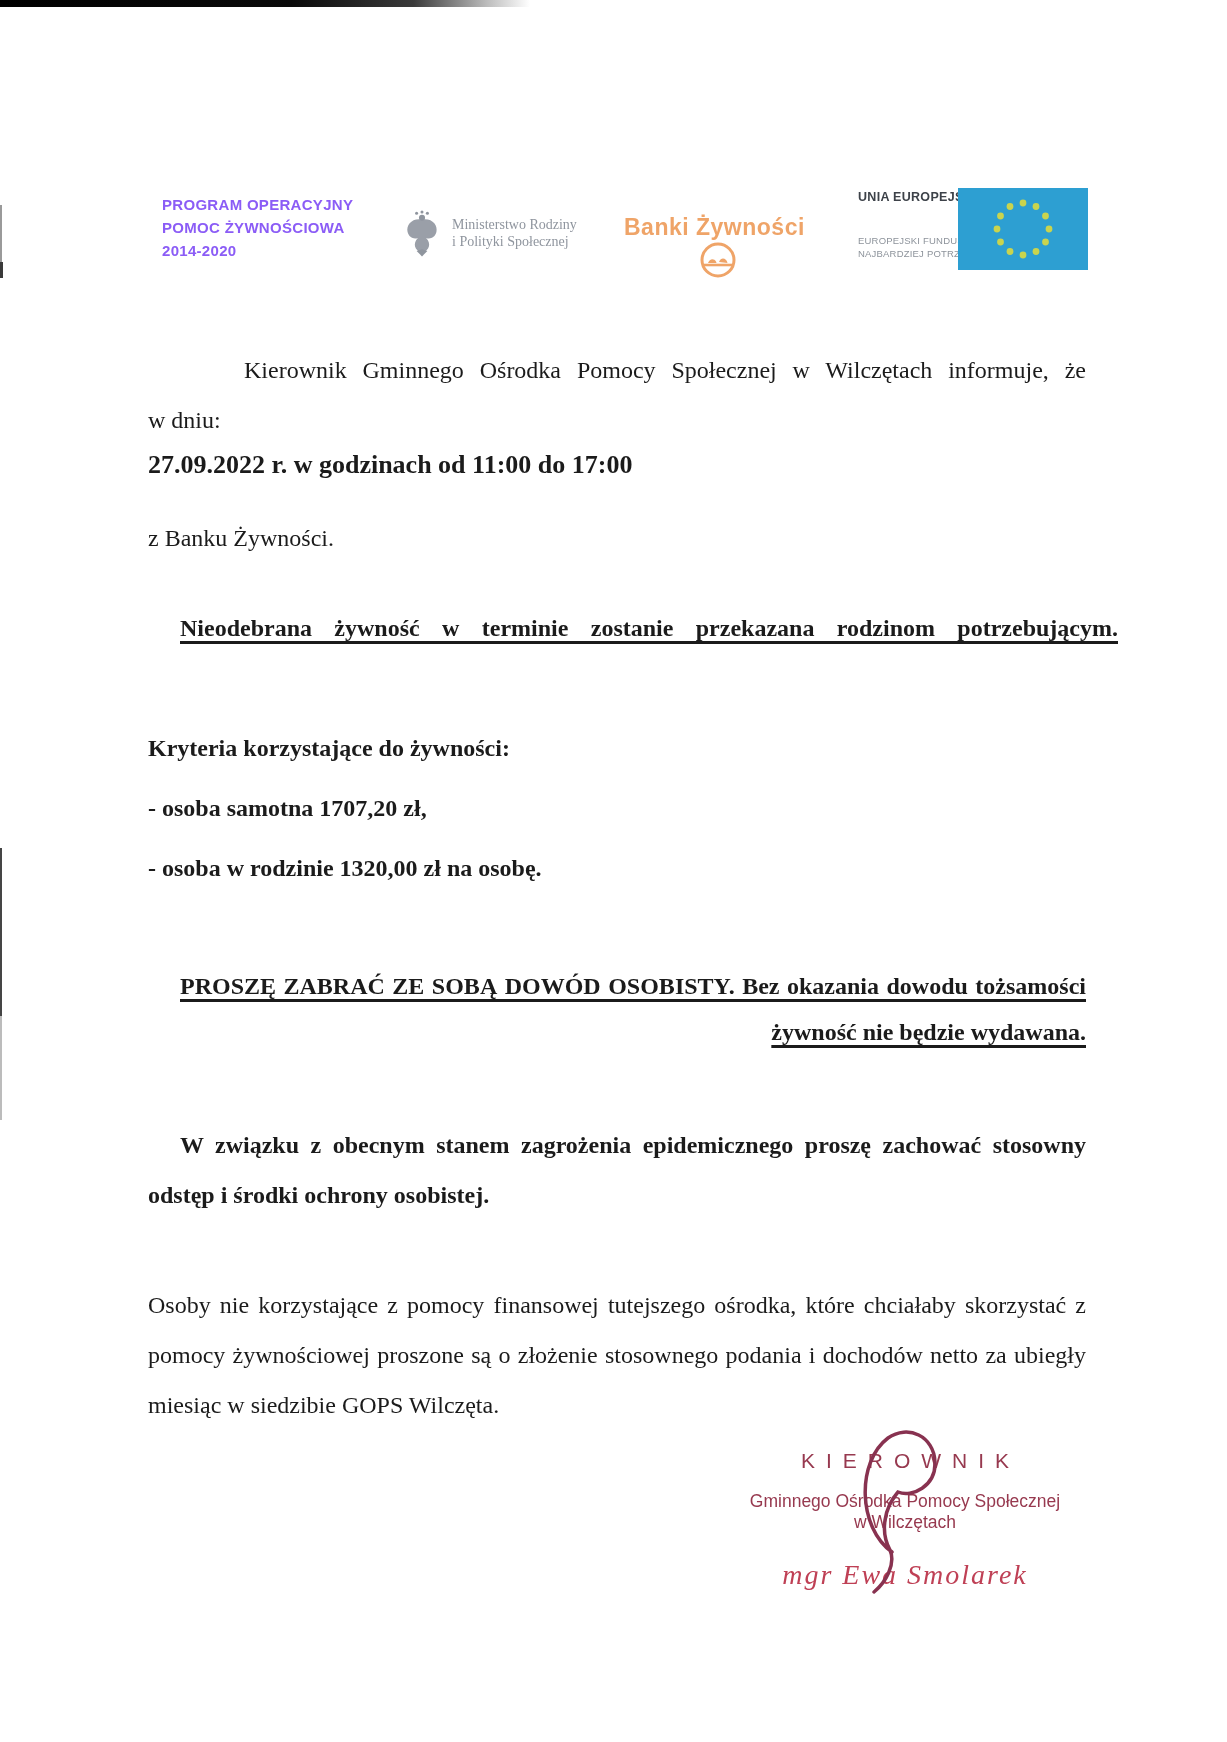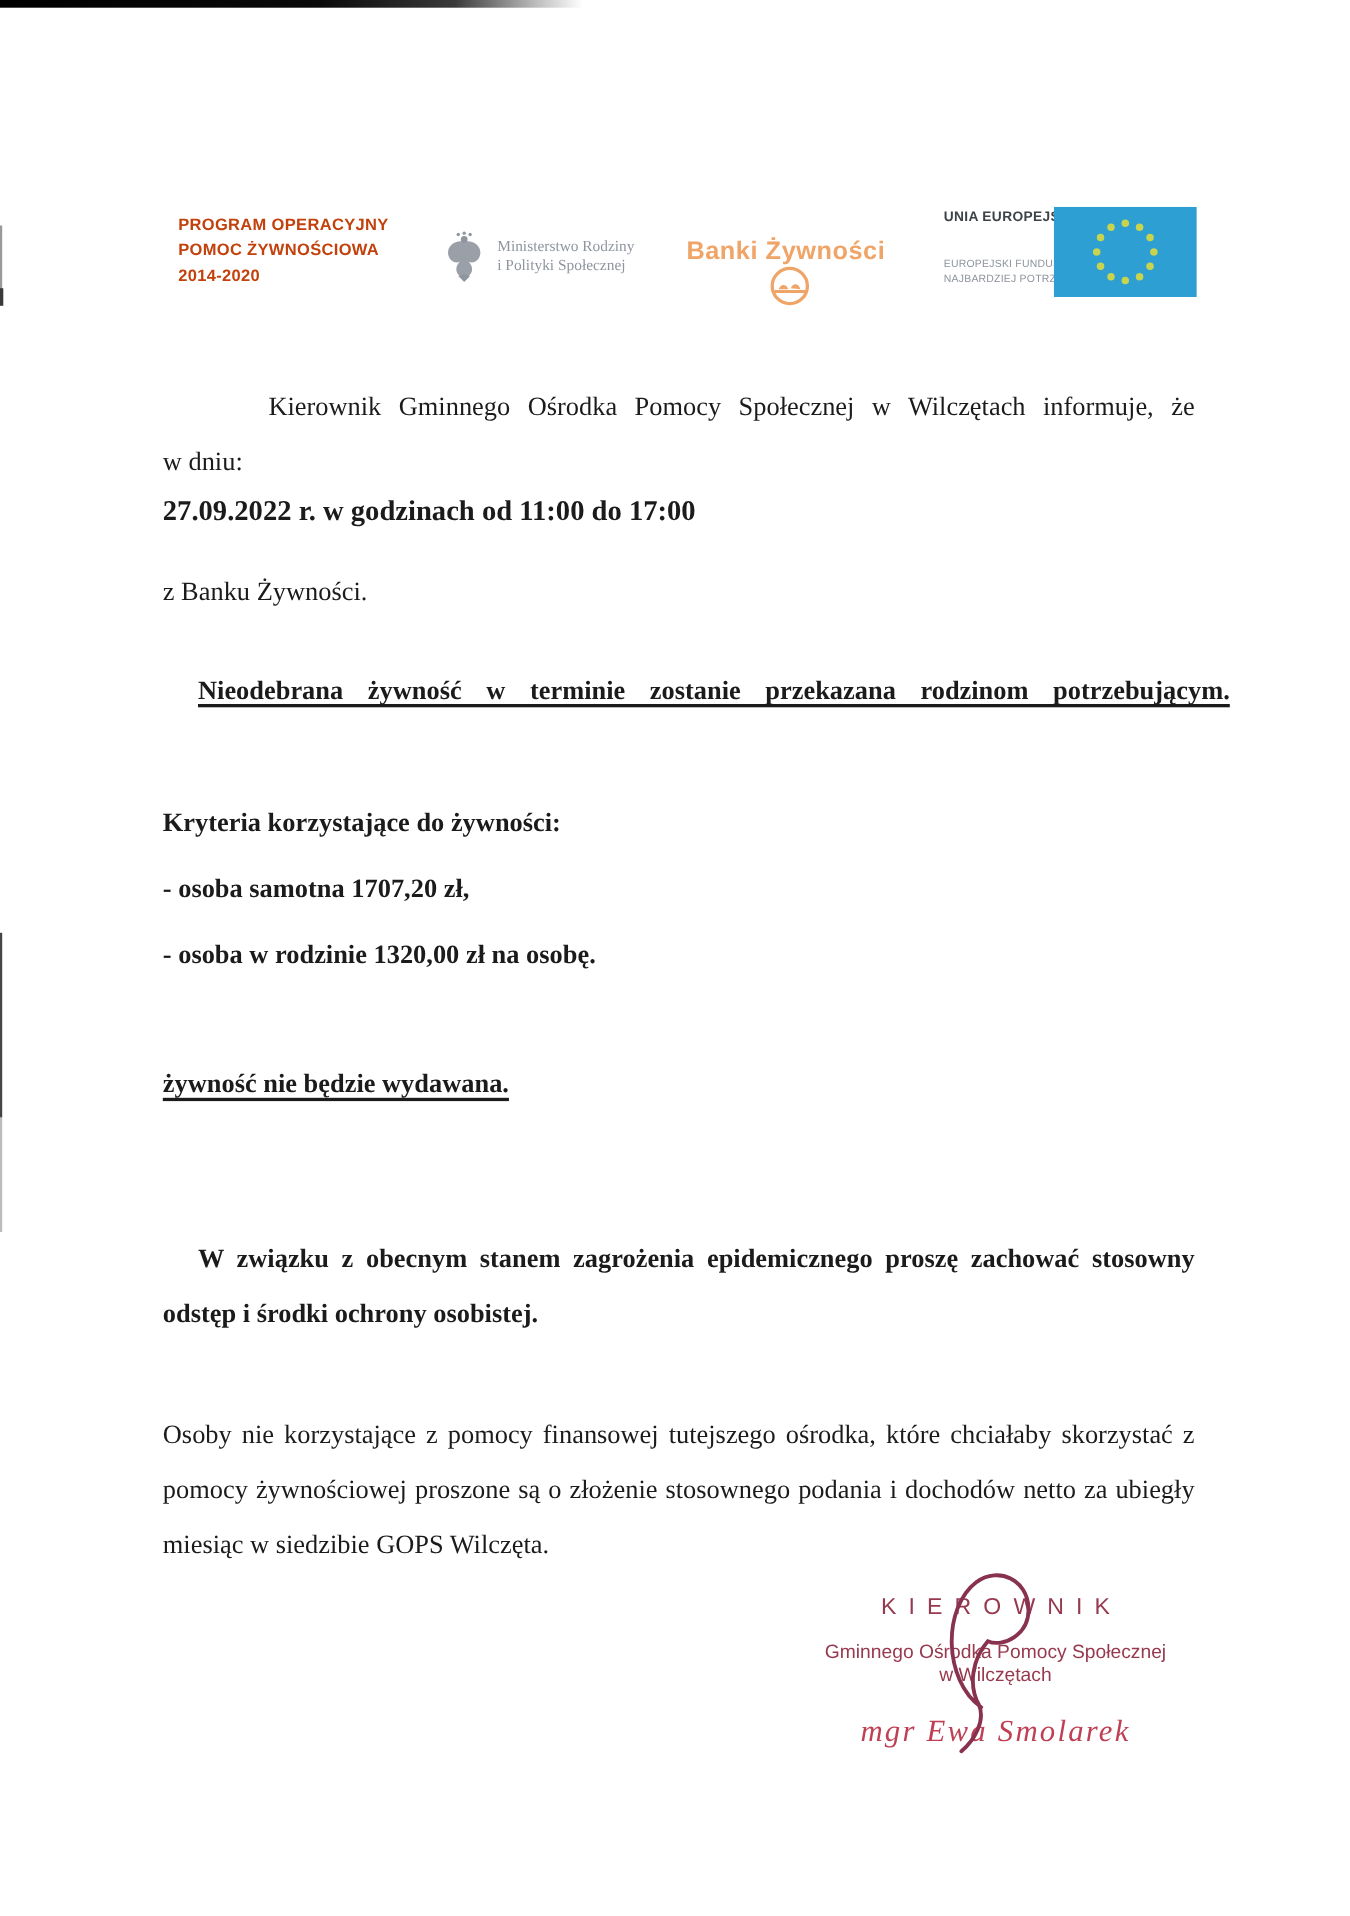--- a/index.html
+++ b/index.html
@@ -19,21 +19,21 @@
   }
   .artifact-left-a{position:absolute;left:0;top:205px;width:2px;height:60px;background:#9a9a9a;}
   .artifact-left-b{position:absolute;left:0;top:262px;width:3px;height:16px;background:#3a3a3a;}
   .artifact-left-c{position:absolute;left:0;top:848px;width:2px;height:168px;background:#454545;}
   .artifact-left-d{position:absolute;left:0;top:1016px;width:2px;height:104px;background:#bcbcbc;}
   
   .hdr{position:absolute;left:0;top:0;width:100%;}
   .program-block{
     position:absolute;left:162px;top:193px;
     font-family:"Liberation Sans",sans-serif;font-weight:bold;
-    font-size:15px;line-height:23px;color:#c2410c;letter-spacing:.3px;
+    font-size:15px;line-height:23px;color:#8b5cf6;letter-spacing:.3px;
   }
   .ministry-block{position:absolute;left:404px;top:208px;display:flex;align-items:center;}
   .eagle-svg{width:36px;height:50px;display:block;}
   .ministry-name{
     margin-left:12px;font-family:"Liberation Serif","DejaVu Serif",serif;
     font-size:14px;line-height:17px;color:#8f959e;
   }
   .foodbanks-block{position:absolute;left:624px;top:214px;display:flex;align-items:center;flex-direction:column;}
   .foodbanks-word{
     font-family:"Liberation Sans",sans-serif;font-weight:bold;
@@ -48,21 +48,21 @@
   .eu-fund{
     margin-top:30px;font-family:"Liberation Sans",sans-serif;
     font-size:9.5px;line-height:13px;color:#8d939b;letter-spacing:.2px;white-space:nowrap;
   }
   .eu-flag{position:absolute;left:958px;top:188px;width:130px;height:82px;display:block;}
   
   .tb{position:absolute;left:148px;width:938px;font-size:24px;}
   .just-full{text-align:justify;text-align-last:justify;margin-left:32px;}
   .bold{font-weight:bold;}
   .und{text-decoration:underline;text-decoration-thickness:2.5px;text-underline-offset:5px;}
-  .center{text-align:left;}
+  .center{text-align:right;}
   .flow-just{text-align:justify;line-height:50px;}
   .lh50 > div{line-height:50px;}
   .lh46 > div{line-height:46px;}
   
   .stamp{position:absolute;left:700px;top:1449px;width:410px;text-align:center;}
   .stamp-title{
     font-family:"Liberation Sans",sans-serif;font-size:21px;color:#97394f;
     letter-spacing:11px;margin-left:11px;
   }
   .stamp-org{
@@ -159,20 +159,21 @@
   </div>
 
   <div class="tb bold und just-full" style="top:615px;">Nieodebrana żywność w terminie zostanie przekazana rodzinom potrzebującym.</div>
 
   <div class="tb bold" style="top:735px;">Kryteria korzystające do żywności:</div>
 
   <div class="tb bold" style="top:795px;">- osoba samotna 1707,20 zł,</div>
   <div class="tb bold" style="top:855px;">- osoba w rodzinie 1320,00 zł na osobę.</div>
 
   <div class="tb bold lh46" style="top:963px;">
+    <div class="und just-full">PROSZĘ ZABRAĆ ZE SOBĄ DOWÓD OSOBISTY. Bez okazania dowodu tożsamości</div>
     <div class="und center" style="text-decoration:underline;text-decoration-thickness:2.5px;text-underline-offset:5px;">żywność nie będzie wydawana.</div>
   </div>
 
   <div class="tb bold lh50" style="top:1120px;">
     <div class="just-full">W związku z obecnym stanem zagrożenia epidemicznego proszę zachować stosowny</div>
     <div>odstęp i środki ochrony osobistej.</div>
   </div>
 
   <div class="tb flow-just" style="top:1280px;">Osoby nie korzystające z pomocy finansowej tutejszego ośrodka, które chciałaby skorzystać z pomocy żywnościowej proszone są o złożenie stosownego podania i dochodów netto za ubiegły miesiąc w siedzibie GOPS Wilczęta.</div>
 

